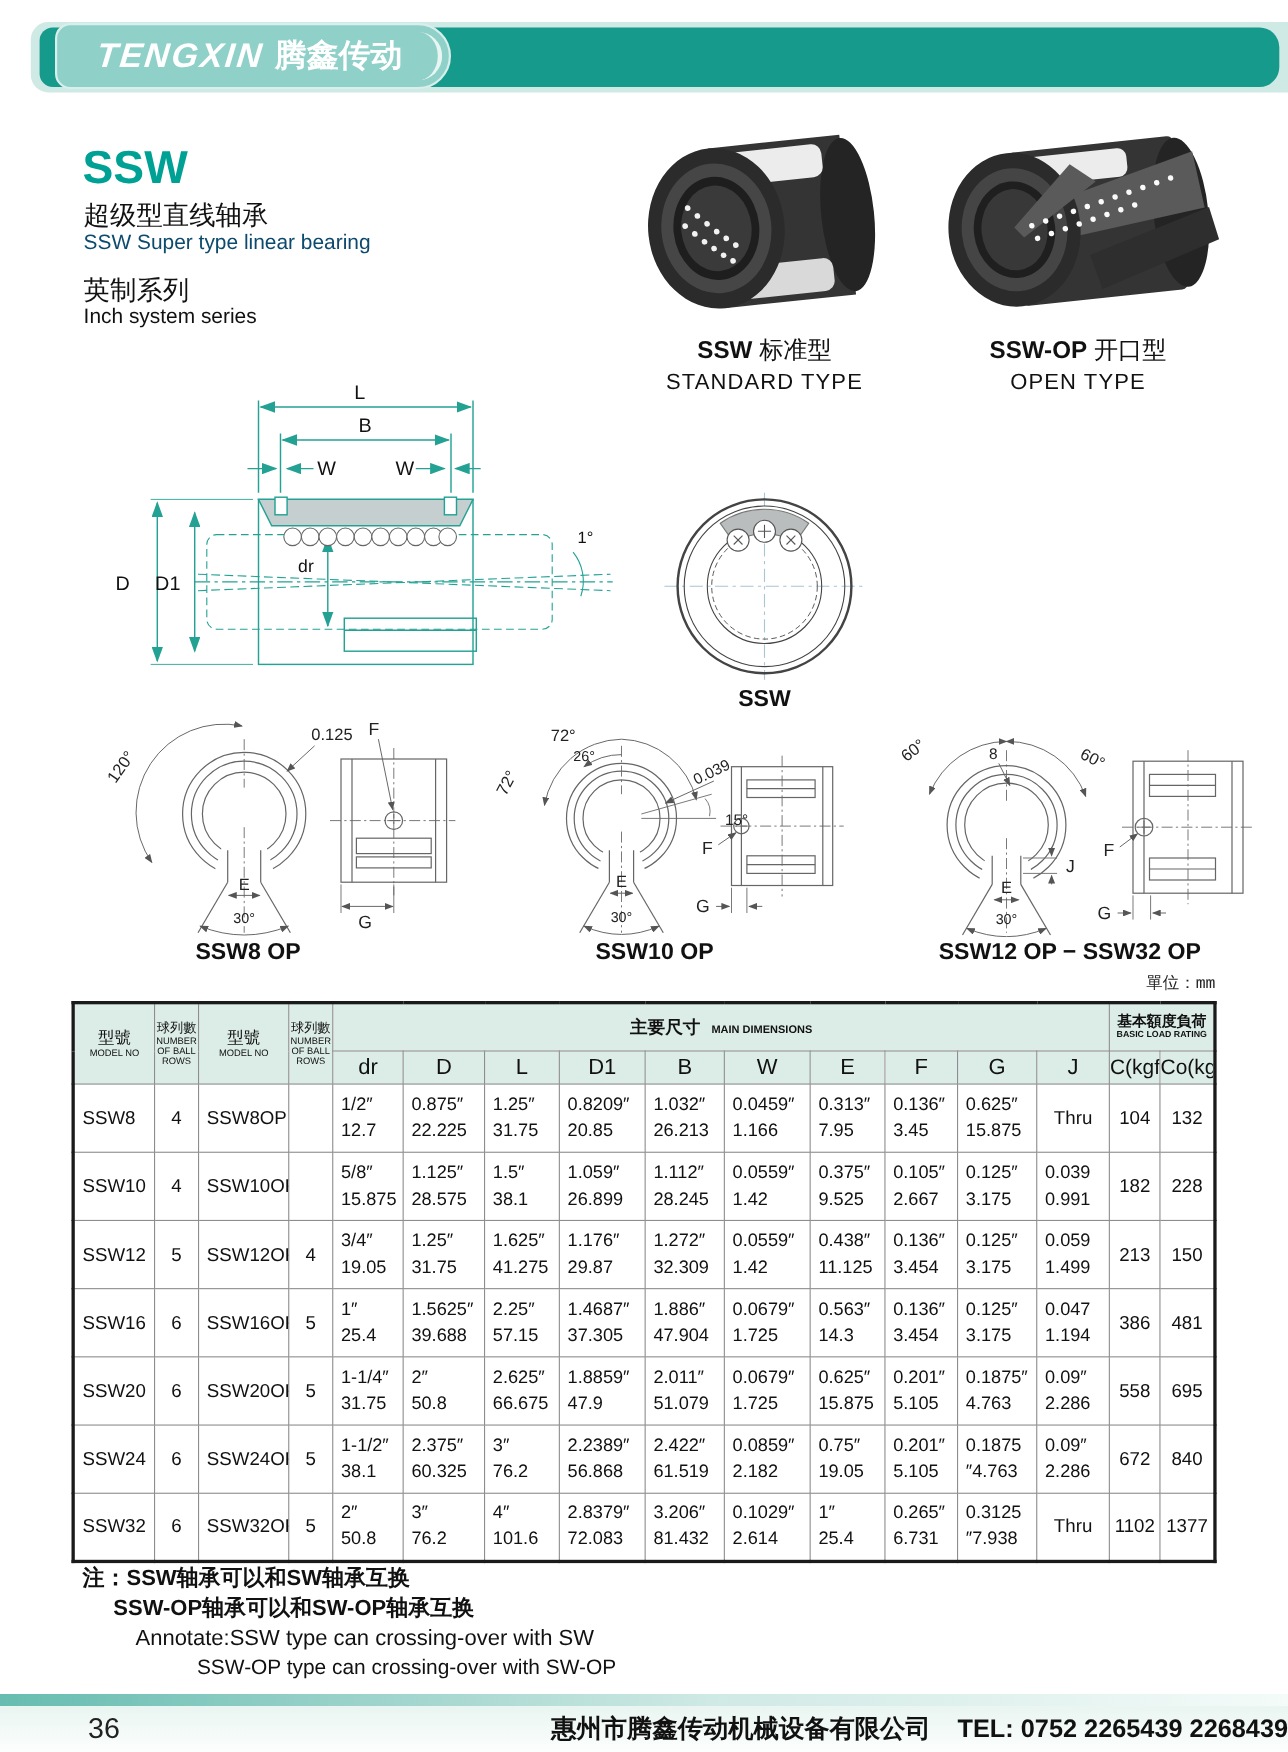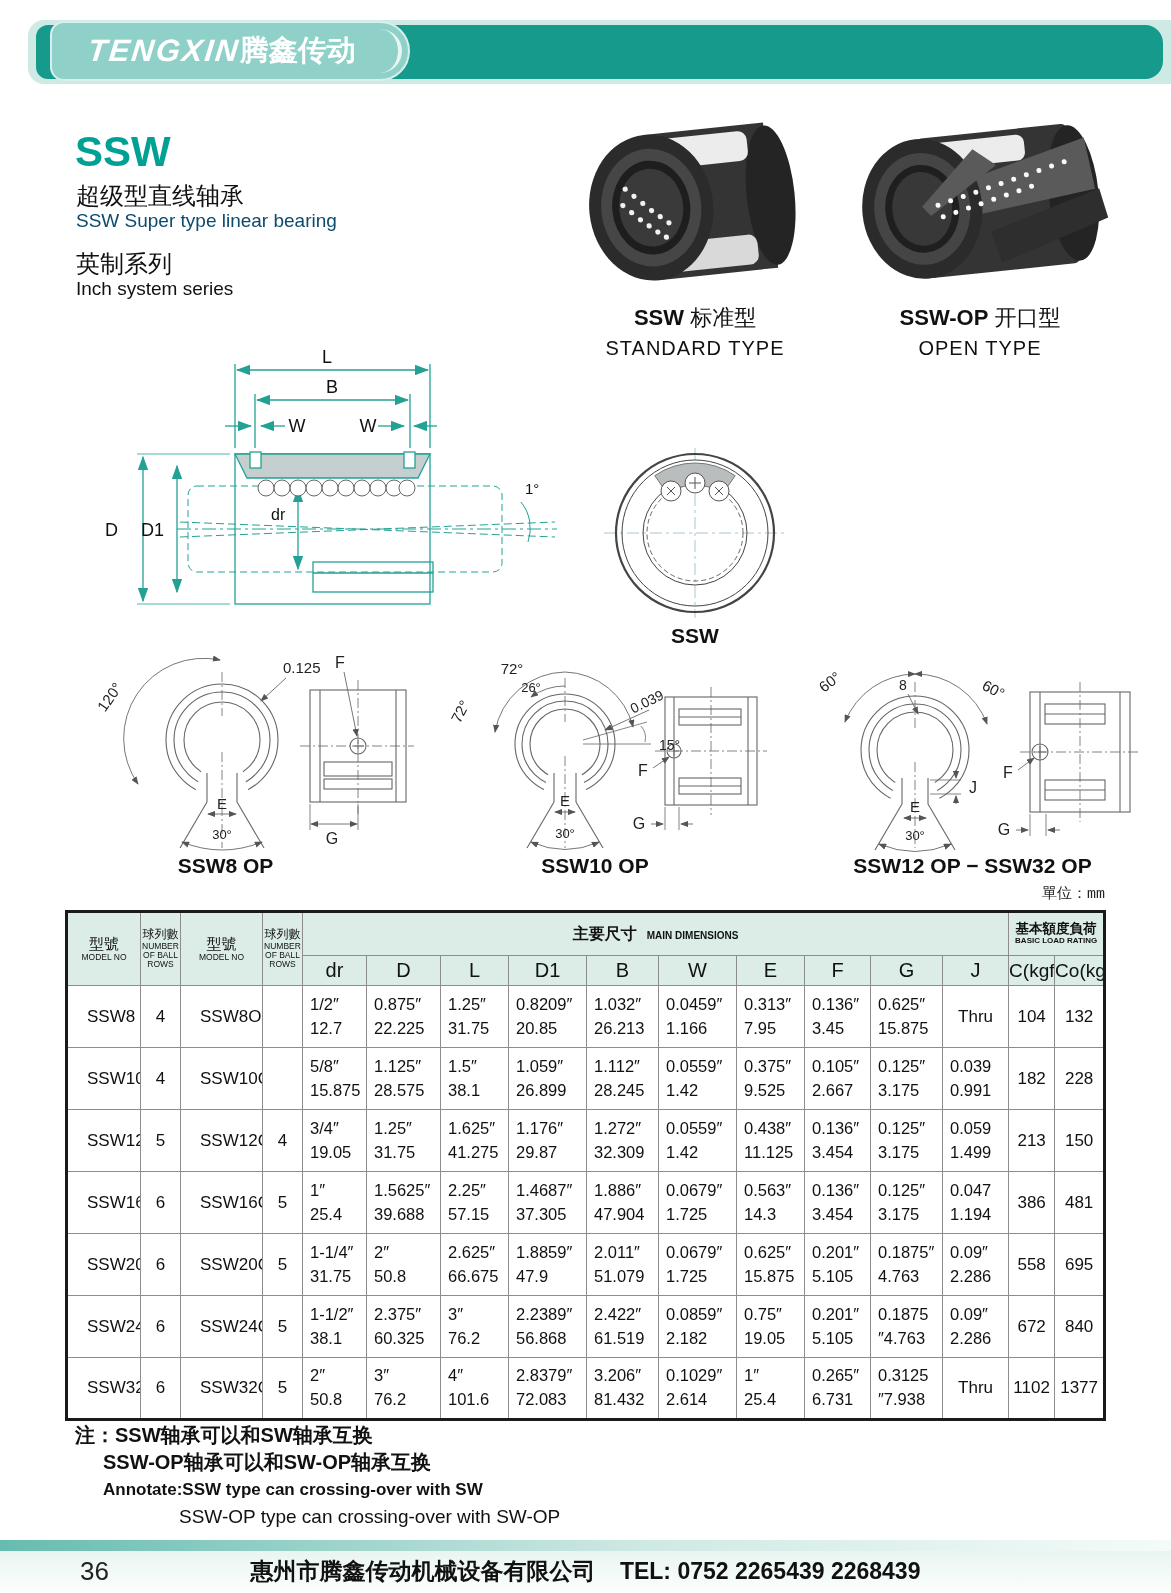--- a/index.html
+++ b/index.html
@@ -10,21 +10,21 @@
   
   .band-wrap{position:absolute;left:28px;right:0;top:20px;height:64px;background:#cfe9e4;
              border-radius:16px 0 0 16px;}
   .band-dark{position:absolute;left:8px;right:8px;top:5px;bottom:5px;background:#169a8c;
              border-radius:12px 18px 18px 12px;}
   .logo-pill{position:absolute;left:22px;top:1px;height:60px;width:360px;background:#8fd0c8;
              border:2px solid #d8efeb;border-radius:14px 30px 30px 14px;display:flex;
              align-items:center;padding-left:36px;box-sizing:border-box;}
   .logo-en{font-size:31px;font-weight:bold;font-style:italic;color:#fff;letter-spacing:2px;
            transform:skewX(-6deg);}
-  .logo-cn{font-size:29px;font-weight:bold;color:#fff;}
+  .logo-cn{font-size:29px;font-weight:bold;color:#fff;margin-left:10px;}
   .logo-bracket{position:absolute;right:6px;top:6px;width:20px;height:44px;
                 border-right:4px solid #e8f6f3;border-radius:0 22px 22px 0;}
 
   
   .series-code{position:absolute;left:75px;top:128px;font-size:42px;font-weight:bold;color:#00a195;}
   .t-cn{position:absolute;left:76px;top:180px;font-size:24px;color:#111;}
   .t-en{position:absolute;left:76px;top:210px;font-size:19px;color:#0c4a6e;}
   .s-cn{position:absolute;left:76px;top:248px;font-size:24px;color:#111;}
   .s-en{position:absolute;left:76px;top:278px;font-size:19px;color:#111;}
 
@@ -50,42 +50,42 @@
   .h-cn{font-size:15px;line-height:1.1;}
   .h-en{font-size:8.5px;line-height:1.1;letter-spacing:0;}
   .h-dim{font-size:20px;}
   .h-main .cn{font-size:16px;font-weight:bold;}
   .h-main .en{font-size:10px;font-weight:bold;margin-left:10px;}
   .h-load .cn{font-size:13.5px;font-weight:bold;line-height:1.1;}
   .h-load .en{font-size:8px;font-weight:bold;line-height:1.1;}
   .h-kgf{font-size:19px;}
   .spec-table tbody tr{height:62px;}
   .spec-table tbody td{background:#fff;vertical-align:middle;}
-  td.c-model .ln{font-size:17px;text-align:left;padding-left:19px;}
+  td.c-model .ln{font-size:17px;text-align:left;padding-left:7px;}
   td.c-rows .ln{font-size:17px;text-align:center;}
   td.c-dim .ln{font-size:16.5px;text-align:left;padding-left:7px;line-height:1.45;}
   td.c-thru .ln{font-size:17px;text-align:center;}
   td.c-load .ln{font-size:17px;text-align:center;}
   .hrow1{height:44px;}
   .hrow2{height:30px;}
 
   
   .notes{position:absolute;left:75px;top:1422px;font-size:20px;line-height:27px;color:#111;}
   .notes .n-cjk{font-weight:bold;}
   .notes .l2,.notes .l3{margin-left:28px;}
-  .notes .l3{font-weight:bold;font-size:17px;}
+  .notes .l3{font-weight:normal;font-size:20px;text-align:center;}
   .notes .l4{margin-left:104px;font-size:19px;}
 
   
   .footer-strip{position:absolute;left:0;right:0;top:1540px;height:11px;
                 background:linear-gradient(to right,#66bcb0,#cfe9e4 55%,#f4fbf9);}
   .footer-bg{position:absolute;left:0;right:0;top:1551px;bottom:0;
              background:linear-gradient(to bottom,#e9f5f1,#fcfefd);}
   .page-num{position:absolute;left:80px;top:1556px;font-size:26px;color:#222;}
-  .company-line{position:absolute;left:0;right:0;top:1556px;text-align:center;font-size:23px;
+  .company-line{position:absolute;left:0;right:0;top:1556px;text-align:right;font-size:23px;
                 font-weight:bold;color:#111;}
   .company-line .tel{margin-left:18px;}
 </style>
 </head>
 <body>
 
 <div id="page">
 
   <div class="band-wrap">
     <div class="band-dark"></div>

